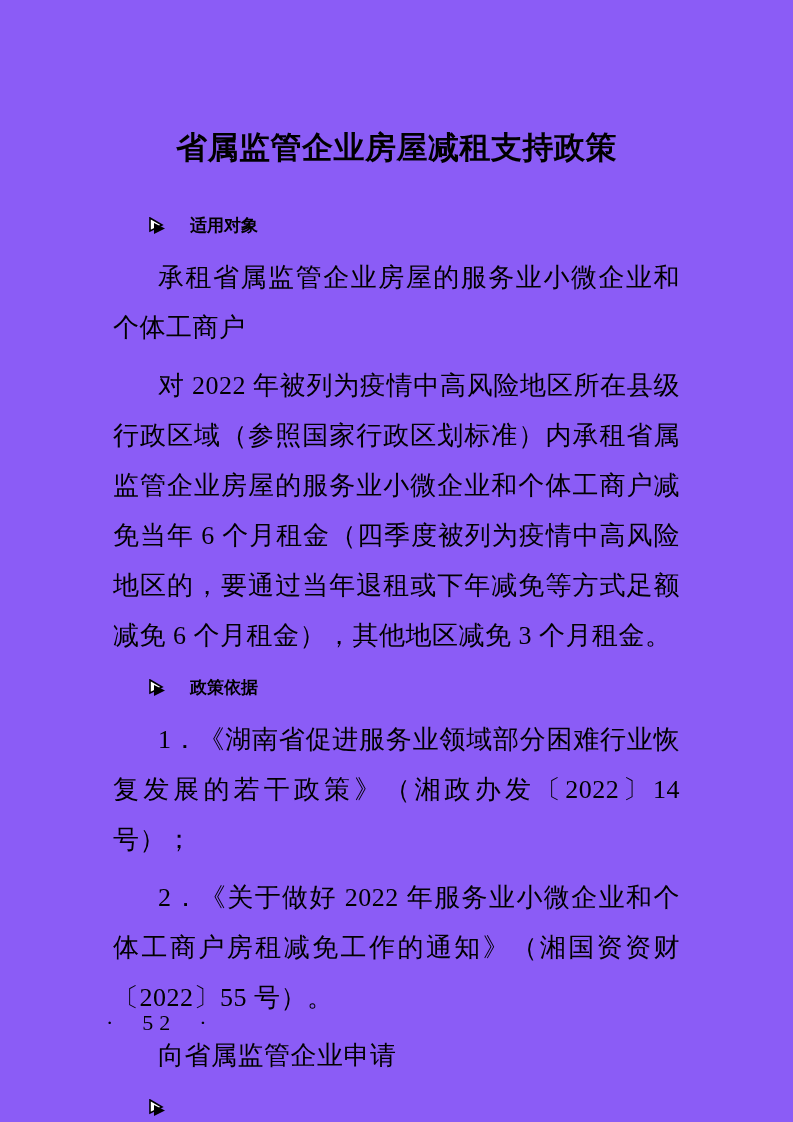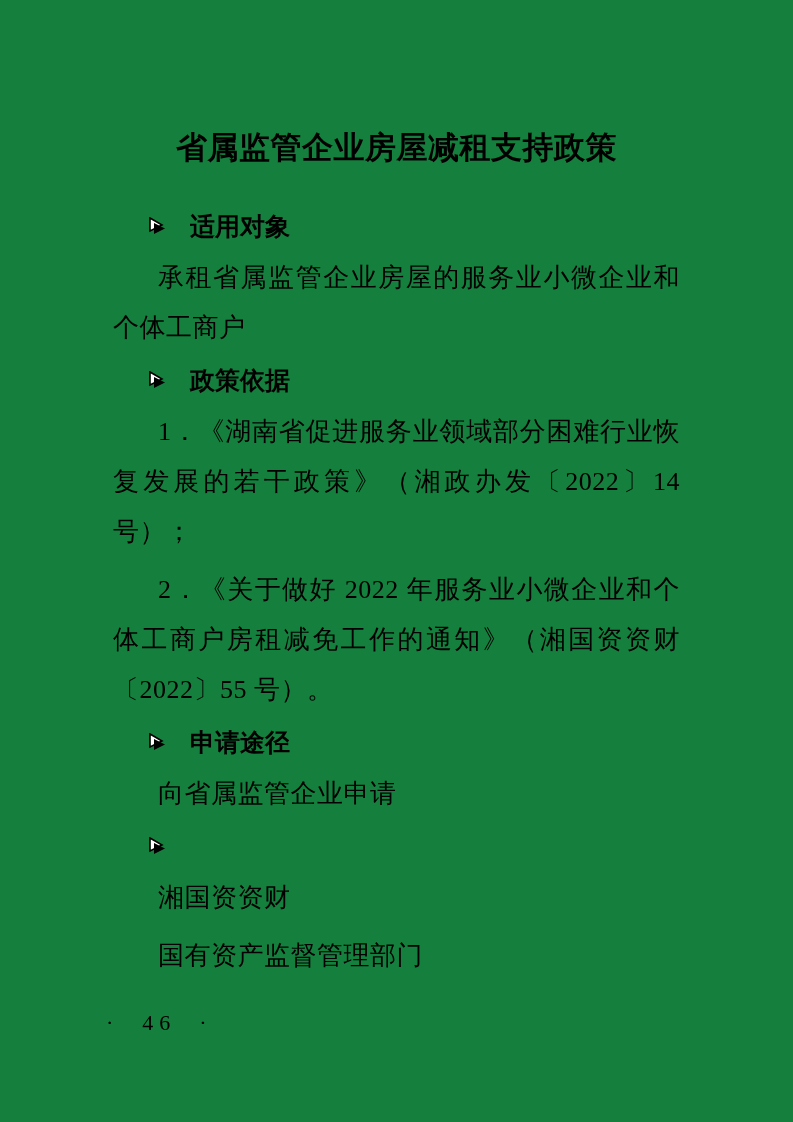--- a/index.html
+++ b/index.html
@@ -5,21 +5,21 @@
   html, body {
     margin: 0;
     padding: 0;
     background: #ffffff;
   }
   .page {
     position: relative;
     width: 793px;
     height: 1122px;
     margin: 0 auto;
-    background: #15803d;
+    background: #8b5cf6;
     color: #000000;
     overflow: hidden;
   }
   .doc-title {
     padding-top: 126px;
     font-family: "Liberation Sans", "DejaVu Sans", sans-serif;
     font-weight: 900;
     font-size: 31px;
     line-height: 44px;
     text-align: center;
@@ -28,21 +28,21 @@
   }
   .content {
     padding: 0 105px;
   }
   .sec-heading {
     display: flex;
     align-items: center;
     padding-left: 43px;
     font-family: "Liberation Sans", "DejaVu Sans", sans-serif;
     font-weight: 700;
-    font-size: 25px;
+    font-size: 17px;
     line-height: 38px;
     height: 38px;
     color: #000000;
   }
   .arrow {
     display: inline-flex;
     align-items: center;
     margin-right: 24px;
     flex: 0 0 auto;
   }
@@ -84,53 +84,45 @@
       <span class="arrow">
           <svg width="18" height="18" viewBox="0 0 18 18">
             <polygon points="2,1 14,8 2,14" fill="#ffffff" stroke="#000000" stroke-width="1.6"></polygon>
             <polygon points="6,6 17,11.5 6,17" fill="#000000"></polygon>
           </svg>
         </span>
       <span>适用对象</span>
     </div>
     <p class="body-par">承租省属监管企业房屋的服务业小微企业和个体工商户</p>
 
+    <p class="body-par mt-p2">对 2022 年被列为疫情中高风险地区所在县级行政区域（参照国家行政区划标准）内承租省属监管企业房屋的服务业小微企业和个体工商户减免当年 6 个月租金（四季度被列为疫情中高风险地区的，要通过当年退租或下年减免等方式足额减免 6 个月租金），其他地区减免 3 个月租金。</p>
 
     <div class="sec-heading mt-h3">
       <span class="arrow">
           <svg width="18" height="18" viewBox="0 0 18 18">
             <polygon points="2,1 14,8 2,14" fill="#ffffff" stroke="#000000" stroke-width="1.6"></polygon>
             <polygon points="6,6 17,11.5 6,17" fill="#000000"></polygon>
           </svg>
         </span>
       <span>政策依据</span>
     </div>
     <p class="body-par">1．《湖南省促进服务业领域部分困难行业恢复发展的若干政策》（湘政办发〔2022〕14 号）；</p>
     <p class="body-par">2．《关于做好 2022 年服务业小微企业和个体工商户房租减免工作的通知》（湘国资资财〔2022〕55 号）。</p>
 
-    <div class="sec-heading">
-      <span class="arrow">
-          <svg width="18" height="18" viewBox="0 0 18 18">
-            <polygon points="2,1 14,8 2,14" fill="#ffffff" stroke="#000000" stroke-width="1.6"></polygon>
-            <polygon points="6,6 17,11.5 6,17" fill="#000000"></polygon>
-          </svg>
-        </span>
-      <span>申请途径</span>
-    </div>
     <p class="body-par">向省属监管企业申请</p>
 
     <div class="sec-heading mt-h5">
       <span class="arrow">
           <svg width="18" height="18" viewBox="0 0 18 18">
             <polygon points="2,1 14,8 2,14" fill="#ffffff" stroke="#000000" stroke-width="1.6"></polygon>
             <polygon points="6,6 17,11.5 6,17" fill="#000000"></polygon>
           </svg>
         </span>
     </div>
     <p class="body-par">湘国资资财</p>
 
     <p class="body-par">国有资产监督管理部门</p>
 
   </div>
 
-  <div class="footer-pagenum">·  46  ·</div>
+  <div class="footer-pagenum">·  52  ·</div>
 
 </div>
 
 </body></html>

